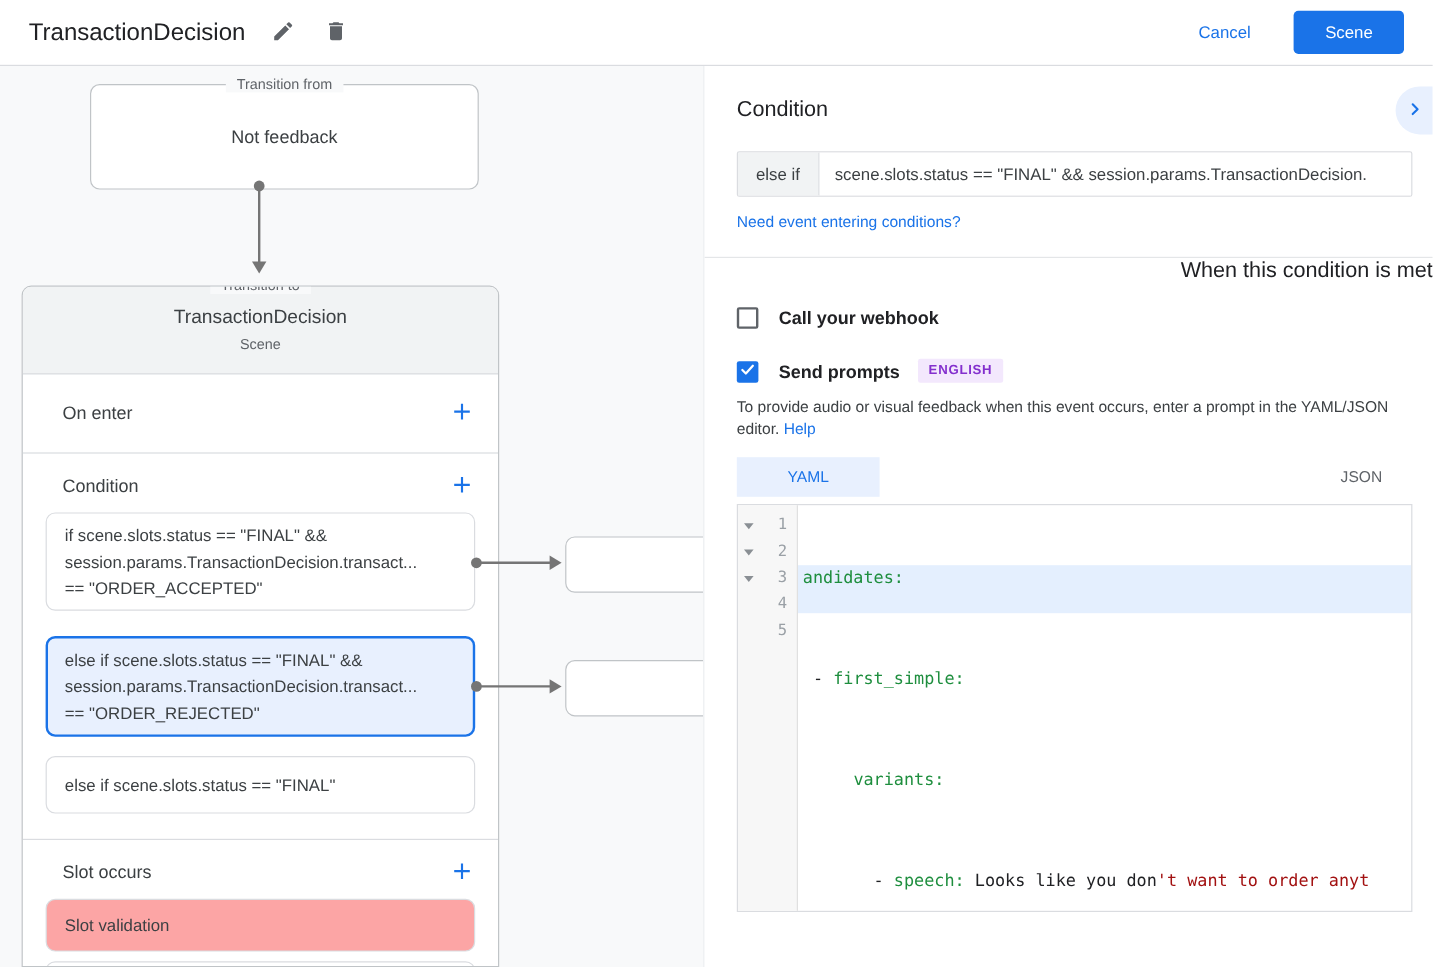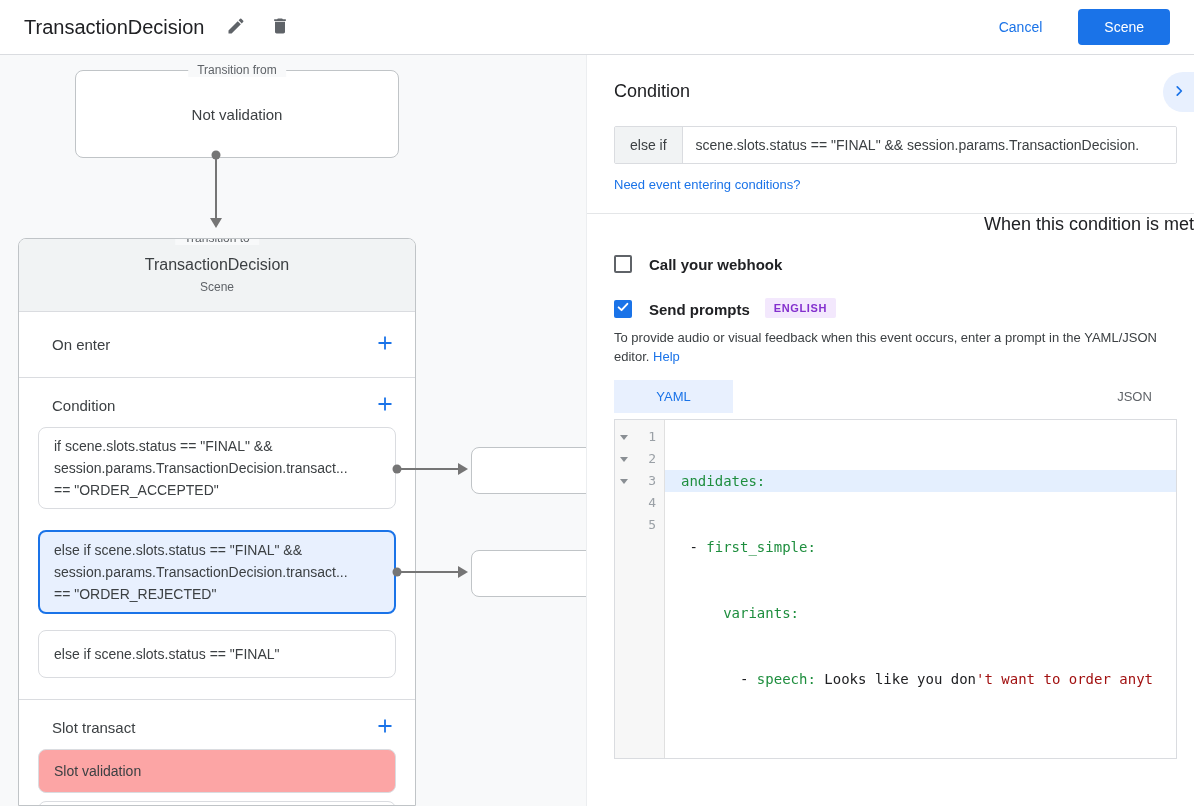--- a/index.html
+++ b/index.html
@@ -103,21 +103,21 @@
   .editor { margin-top:6px; margin-right:17px; height:340px; border:1px solid #dadce0;
             display:flex; background:#fff; }
   .gutter { width:50px; flex:none; background:#f7f7f7; border-right:1px solid #e0e0e0; padding-top:6px; }
   .gut-row { height:22px; position:relative; font-family:"DejaVu Sans Mono",monospace;
              font-size:13px; color:#9aa0a6; text-align:right; padding-right:8px; line-height:22px; }
   .fold { position:absolute; left:5px; top:9px; width:0; height:0;
           border-left:4px solid transparent; border-right:4px solid transparent;
           border-top:5px solid #8a8f94; cursor:pointer; }
   .code { flex:1; padding-top:6px; font-family:"DejaVu Sans Mono",monospace; font-size:14px;
           line-height:22px; white-space:pre; overflow:hidden; color:#202124; }
-  .code-line { height:22px; padding-left:16px; }
+  .code-line { height:40px; padding-left:4px; }
   .code-line.active { background:#e4effe; }
   .tk-key { color:#1e8e3e; }
   .tk-str { color:#a21111; }
 </style>
 </head>
 <body>
 
 <div class="appbar">
   <div class="appbar-left">
     <span class="page-title">TransactionDecision</span>
@@ -141,21 +141,21 @@
     <button class="save-btn">Scene</button>
   </div>
 </div>
 
 <div class="main">
 
   <div class="canvas">
 
     <div class="node from-node">
       <span class="legend">Transition from</span>
-      <span class="node-text">Not validation</span>
+      <span class="node-text">Not feedback</span>
     </div>
 
     <div class="node to-node">
       <span class="legend">Transition to</span>
       <div class="to-header">
         <span class="to-title">TransactionDecision</span>
         <span class="to-sub">Scene</span>
       </div>
 
       <div class="row-onenter">
@@ -190,21 +190,21 @@
           <div>session.params.TransactionDecision.transact...</div>
           <div>== "ORDER_REJECTED"</div>
         </div>
         <div class="cond-card single">
           <div>else if scene.slots.status == "FINAL"</div>
         </div>
       </div>
       <div class="sec-divider"></div>
 
       <div class="sec-head">
-        <span class="sec-label">Slot transact</span>
+        <span class="sec-label">Slot occurs</span>
         <button class="plus-btn">
           <span>
             <svg width="16" height="16" viewBox="0 0 16 16" fill="none" stroke-width="1.8">
                 <path d="M8 1.5v13M1.5 8h13"></path>
               </svg>
           </span>
         </button>
       </div>
       <div class="slot-card">Slot validation</div>
       <div class="stub-card"></div>

